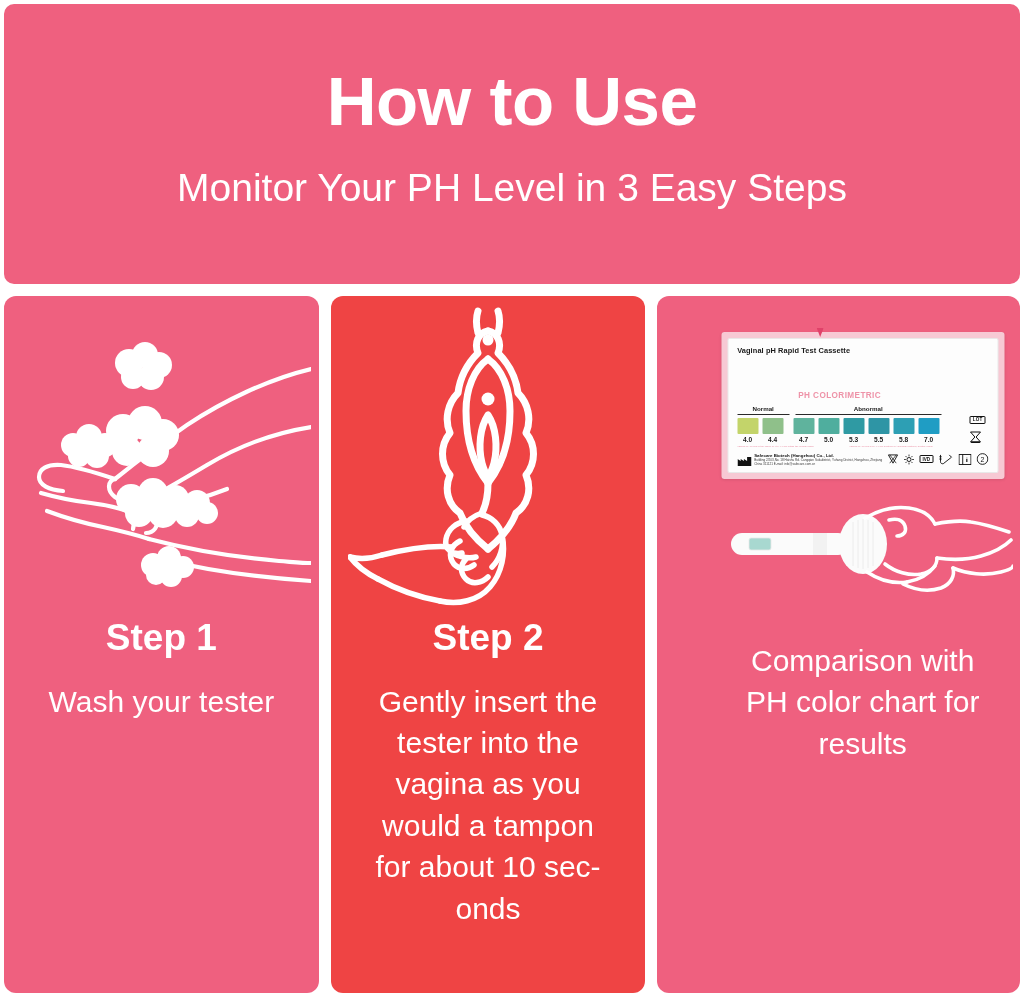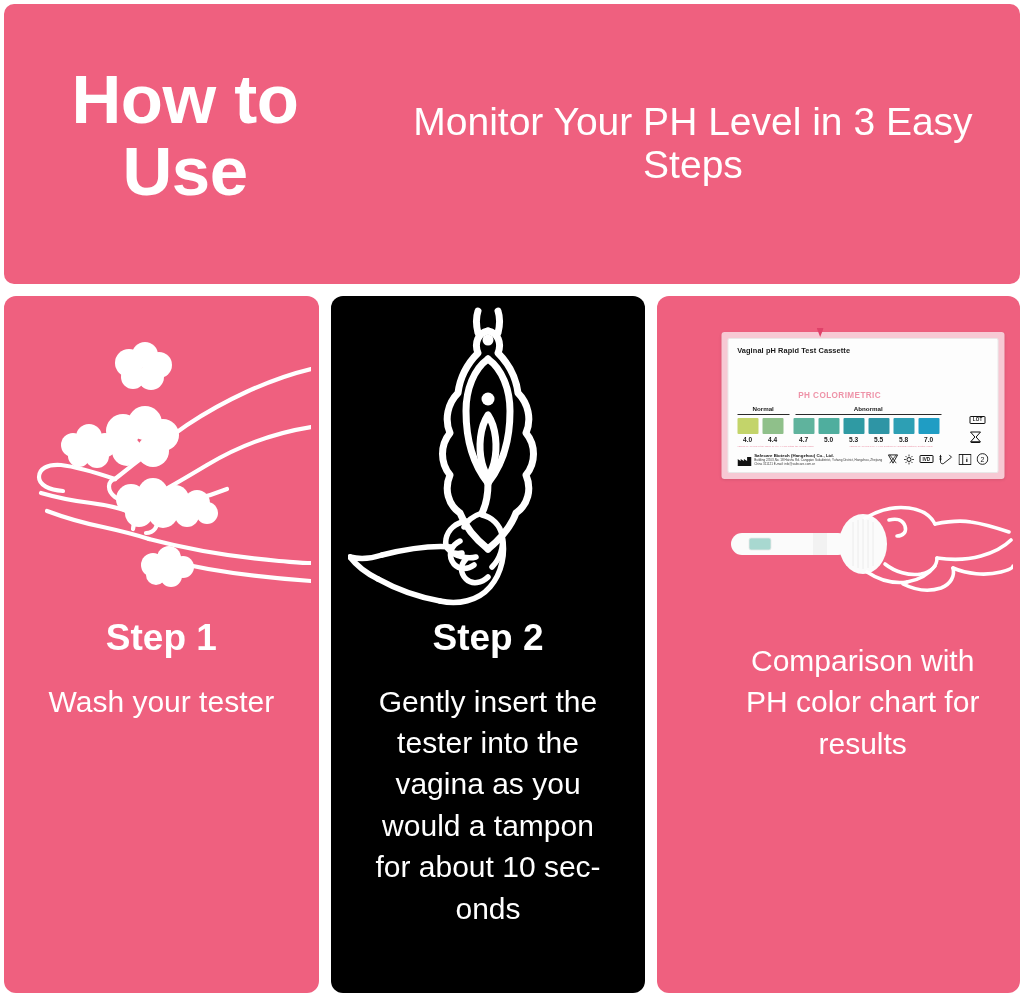--- a/index.html
+++ b/index.html
@@ -24,40 +24,40 @@
   
   .header-card {
     position: absolute;
     left: 4px;
     top: 4px;
     width: 1016px;
     height: 280px;
     background: #ef607f;
     border-radius: 10px;
     display: flex;
-    flex-direction: row;
+    flex-direction: column;
     align-items: center;
     justify-content: center;
     box-sizing: border-box;
   }
   .header-title {
     color: #ffffff;
     font-size: 69px;
     font-weight: bold;
     letter-spacing: -0.5px;
     line-height: 1.05;
     margin: 0 0 16px 0;
     text-align: center;
   }
   .header-subtitle {
     color: #ffffff;
     font-size: 39px;
     font-weight: normal;
     line-height: 1.1;
-    margin: 0;
+    margin: 12px;
     text-align: center;
   }
 
   
   .steps-row {
     position: absolute;
     left: 4px;
     top: 296px;
     width: 1016px;
     height: 697px;
@@ -292,21 +292,21 @@
                 <circle cx="160" cy="249" r="11"></circle>
               <circle cx="145" cy="248" r="10"></circle>
             </g>
           </g>
         </svg>
       </div>
       <div class="step-label">Step 1</div>
       <div class="step-desc">Wash your tester</div>
     </div>
 
-    <div class="step-card s2" style="background: #000000;">
+    <div class="step-card s2" style="background: #ef4444;">
       <div class="step-art">
         <svg width="280" height="300" viewBox="0 0 280 300" fill="none">
           <g stroke="#ffffff" stroke-width="7" stroke-linecap="round" stroke-linejoin="round" fill="none">
 
             <path d="M140 24 C130 26 126 36 130 46 C120 56 112 70 110 86
                      C100 96 96 112 102 126 C92 138 92 156 102 168
                      C96 182 100 198 112 206 C118 222 130 234 140 242"></path>
             <path d="M140 24 C150 26 154 36 150 46 C160 56 168 70 170 86
                      C180 96 184 112 178 126 C188 138 188 156 178 168
                      C184 182 180 198 168 206 C162 222 150 234 140 242"></path>

